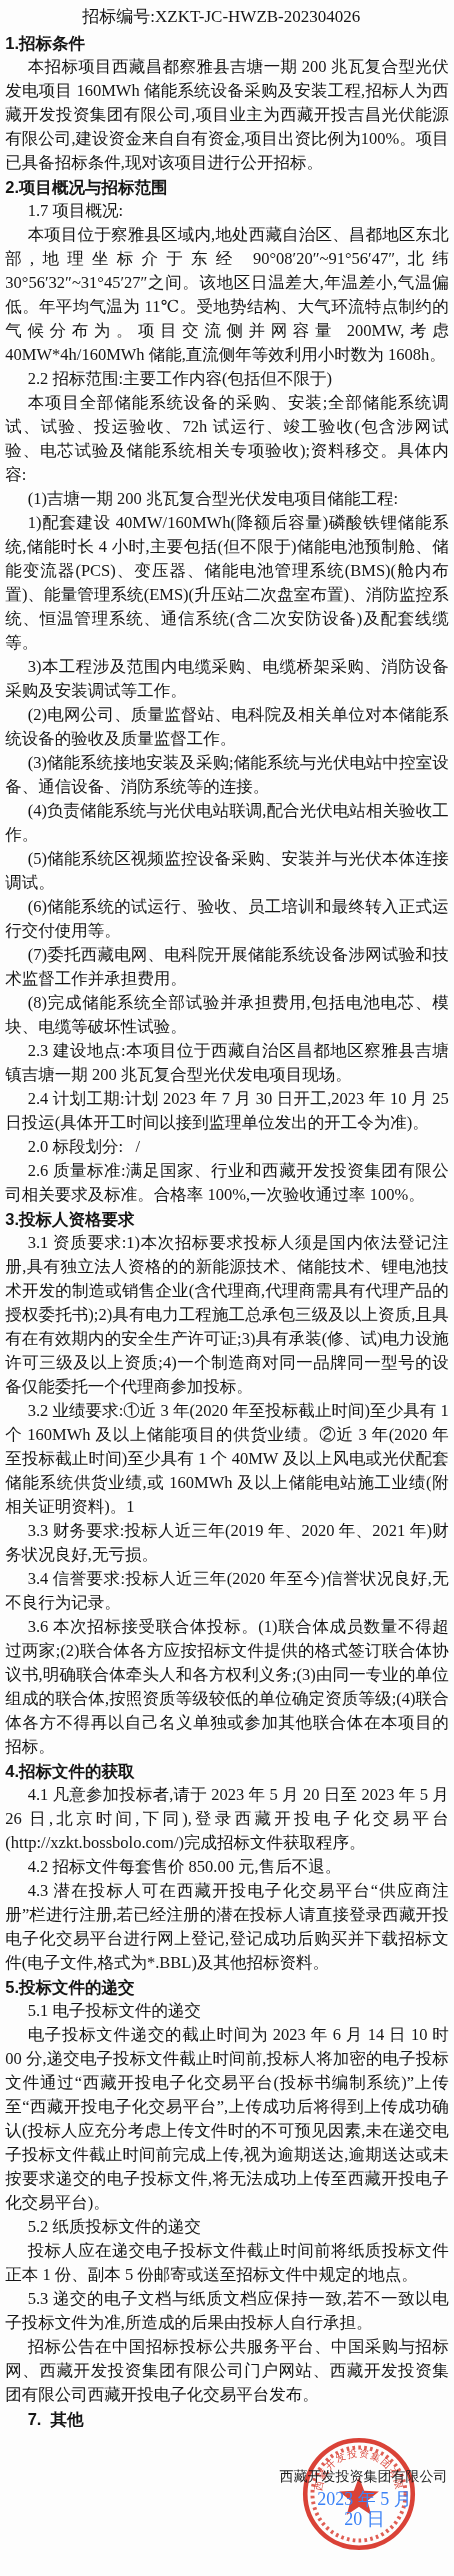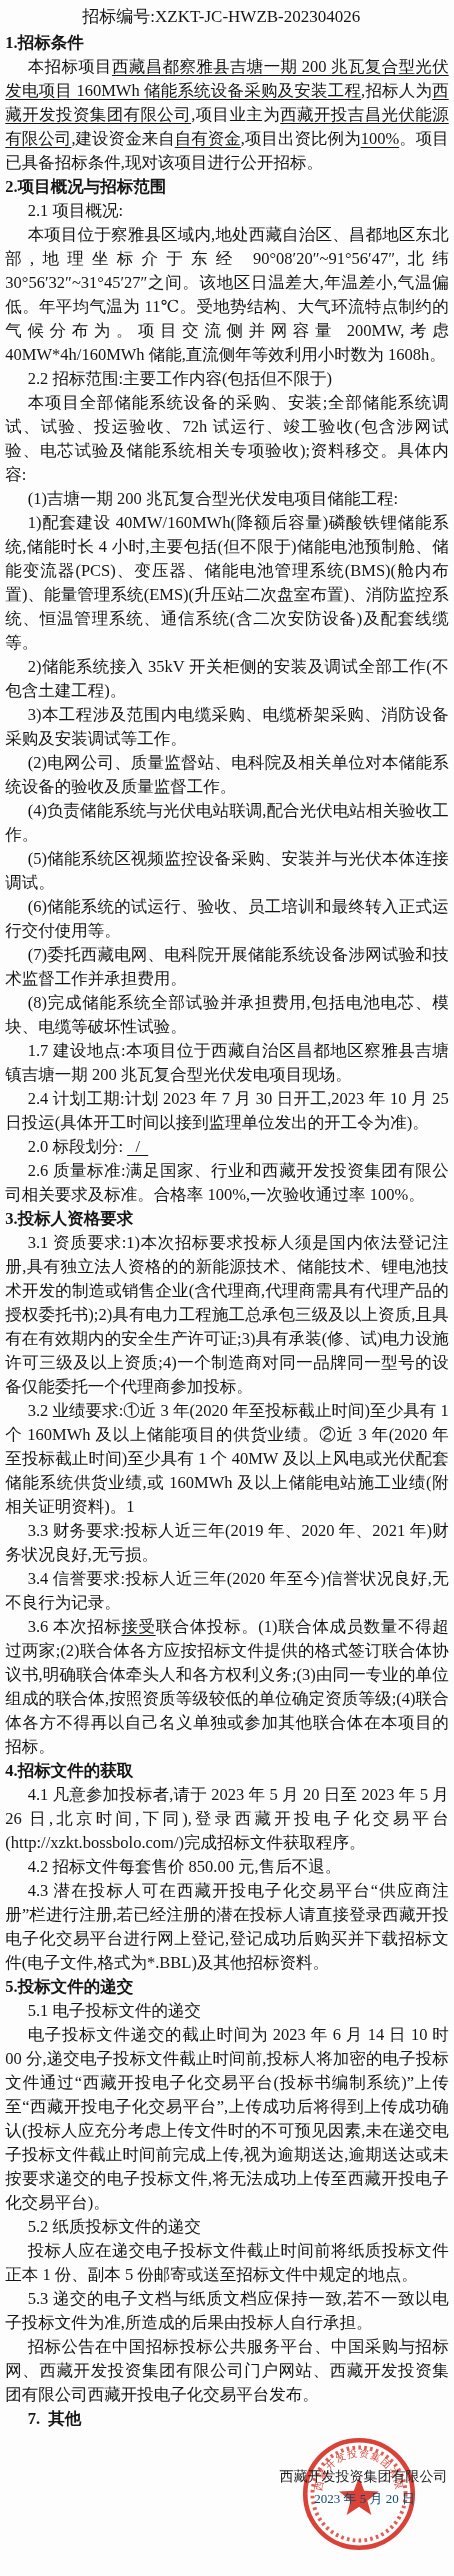--- a/index.html
+++ b/index.html
@@ -17,32 +17,32 @@
     overflow:hidden;
   }
   .doc-title{
     margin:1.3px 0 2px 77px;
     font-size:17px;
     text-align:left;
     white-space:pre-wrap;
   }
   .blk{margin:0;}
   .b-heading{
-    font-family:Liberation Serif, serif;
+    font-family:Liberation Sans, sans-serif;
     font-weight:700;
     font-size:16.5px;
     white-space:pre-wrap;
     text-align:left;
   }
   .b-para{
     text-indent:22.4px;
     white-space:pre-wrap;
   }
   .ind{text-indent:22.4px;}
-  .u{text-decoration:underline;text-underline-offset:2.6px;}
+  .u{text-underline-offset:2.6px;}
   .seal-area{
     position:absolute;
     left:0;top:2434px;
     width:454px;height:142px;
   }
   .seal-svg{
     position:absolute;
     left:300px;top:1.3px;
     width:118px;height:118px;
   }
@@ -50,50 +50,50 @@
     position:absolute;
     top:33px;left:0;right:6.6px;
     text-align:right;
     font-size:14px;line-height:20px;
     color:#1c1c1c;
   }
   .seal-date{
     position:absolute;
     top:55px;left:308px;width:113px;
     text-align:center;
-    font-size:13px;line-height:20px;
-    color:#0c4a6e;
+    font-size:18px;line-height:20px;
+    color:#3b82f6;
   }
 </style>
 </head>
 <body>
 
 <div class="page">
 
   <div class="doc-title"><span>招标编号:</span><span>XZKT-JC-HWZB-202304026</span></div>
 
   <div>
       <div class="blk b-heading"><span>1.招标条件</span></div>
       <div class="blk b-para"><span>本招标项目</span><span class="u">西藏昌都察雅县吉塘一期 200 兆瓦复合型光伏发电项目 160MWh 储能系统设备采购及安装工程</span><span>,招标人为</span><span class="u">西藏开发投资集团有限公司</span><span>,项目业主为</span><span class="u">西藏开投吉昌光伏能源有限公司</span><span>,建设资金来自</span><span class="u">自有资金</span><span>,项目出资比例为</span><span class="u">100%</span><span>。项目已具备招标条件,现对该项目进行公开招标。</span></div>
       <div class="blk b-heading"><span>2.项目概况与招标范围</span></div>
-      <div class="blk b-para"><span>2.1 项目概况:</span></div>
+      <div class="blk b-para"><span>1.7 项目概况:</span></div>
       <div class="blk b-para"><span>本项目位于察雅县区域内,地处西藏自治区、昌都地区东北部,地理坐标介于东经 90°08′20″~91°56′47″,北纬 30°56′32″~31°45′27″之间。该地区日温差大,年温差小,气温偏低。年平均气温为 11℃。受地势结构、大气环流特点制约的气候分布为。项目交流侧并网容量 200MW,考虑 40MW*4h/160MWh 储能,直流侧年等效利用小时数为 1608h。</span></div>
       <div class="blk b-para"><span>2.2 招标范围:主要工作内容(包括但不限于)</span></div>
       <div class="blk b-para"><span>本项目全部储能系统设备的采购、安装;全部储能系统调试、试验、投运验收、72h 试运行、竣工验收(包含涉网试验、电芯试验及储能系统相关专项验收);资料移交。具体内容:</span></div>
       <div class="blk b-para"><span>(1)吉塘一期 200 兆瓦复合型光伏发电项目储能工程:</span></div>
       <div class="blk b-para"><span>1)配套建设 40MW/160MWh(降额后容量)磷酸铁锂储能系统,储能时长 4 小时,主要包括(但不限于)储能电池预制舱、储能变流器(PCS)、变压器、储能电池管理系统(BMS)(舱内布置)、能量管理系统(EMS)(升压站二次盘室布置)、消防监控系统、恒温管理系统、通信系统(含二次安防设备)及配套线缆等。</span></div>
-      <div class="blk b-para"><span>2)储能系统接入 35kV 开关柜侧的安装及调试全部工作(不包含土建工程)。</span></div>
       <div class="blk b-para"><span>3)本工程涉及范围内电缆采购、电缆桥架采购、消防设备采购及安装调试等工作。</span></div>
       <div class="blk b-para"><span>(2)电网公司、质量监督站、电科院及相关单位对本储能系统设备的验收及质量监督工作。</span></div>
+      <div class="blk b-para"><span>(3)储能系统接地安装及采购;储能系统与光伏电站中控室设备、通信设备、消防系统等的连接。</span></div>
       <div class="blk b-para"><span>(4)负责储能系统与光伏电站联调,配合光伏电站相关验收工作。</span></div>
       <div class="blk b-para"><span>(5)储能系统区视频监控设备采购、安装并与光伏本体连接调试。</span></div>
       <div class="blk b-para"><span>(6)储能系统的试运行、验收、员工培训和最终转入正式运行交付使用等。</span></div>
       <div class="blk b-para"><span>(7)委托西藏电网、电科院开展储能系统设备涉网试验和技术监督工作并承担费用。</span></div>
       <div class="blk b-para"><span>(8)完成储能系统全部试验并承担费用,包括电池电芯、模块、电缆等破坏性试验。</span></div>
-      <div class="blk b-para"><span>1.7 建设地点:本项目位于西藏自治区昌都地区察雅县吉塘镇吉塘一期 200 兆瓦复合型光伏发电项目现场。</span></div>
+      <div class="blk b-para"><span>2.3 建设地点:本项目位于西藏自治区昌都地区察雅县吉塘镇吉塘一期 200 兆瓦复合型光伏发电项目现场。</span></div>
       <div class="blk b-para"><span>2.4 计划工期:计划 2023 年 7 月 30 日开工,2023 年 10 月 25 日投运(具体开工时间以接到监理单位发出的开工令为准)。</span></div>
       <div class="blk b-para"><span>2.0 标段划分: </span><span class="u">  /  </span></div>
       <div class="blk b-para"><span>2.6 质量标准:满足国家、行业和西藏开发投资集团有限公司相关要求及标准。合格率 100%,一次验收通过率 100%。</span></div>
       <div class="blk b-heading"><span>3.投标人资格要求</span></div>
       <div class="blk b-para"><span>3.1 资质要求:1)本次招标要求投标人须是国内依法登记注册,具有独立法人资格的的新能源技术、储能技术、锂电池技术开发的制造或销售企业(含代理商,代理商需具有代理产品的授权委托书);2)具有电力工程施工总承包三级及以上资质,且具有在有效期内的安全生产许可证;3)具有承装(修、试)电力设施许可三级及以上资质;4)一个制造商对同一品牌同一型号的设备仅能委托一个代理商参加投标。</span></div>
       <div class="blk b-para"><span>3.2 业绩要求:①近 3 年(2020 年至投标截止时间)至少具有 1 个 160MWh 及以上储能项目的供货业绩。②近 3 年(2020 年至投标截止时间)至少具有 1 个 40MW 及以上风电或光伏配套储能系统供货业绩,或 160MWh 及以上储能电站施工业绩(附相关证明资料)。1</span></div>
       <div class="blk b-para"><span>3.3 财务要求:投标人近三年(2019 年、2020 年、2021 年)财务状况良好,无亏损。</span></div>
       <div class="blk b-para"><span>3.4 信誉要求:投标人近三年(2020 年至今)信誉状况良好,无不良行为记录。</span></div>
       <div class="blk b-para"><span>3.6 本次招标</span><span class="u">接受</span><span>联合体投标。(1)联合体成员数量不得超过两家;(2)联合体各方应按招标文件提供的格式签订联合体协议书,明确联合体牵头人和各方权利义务;(3)由同一专业的单位组成的联合体,按照资质等级较低的单位确定资质等级;(4)联合体各方不得再以自己名义单独或参加其他联合体在本项目的招标。</span></div>
       <div class="blk b-heading"><span>4.招标文件的获取</span></div>

